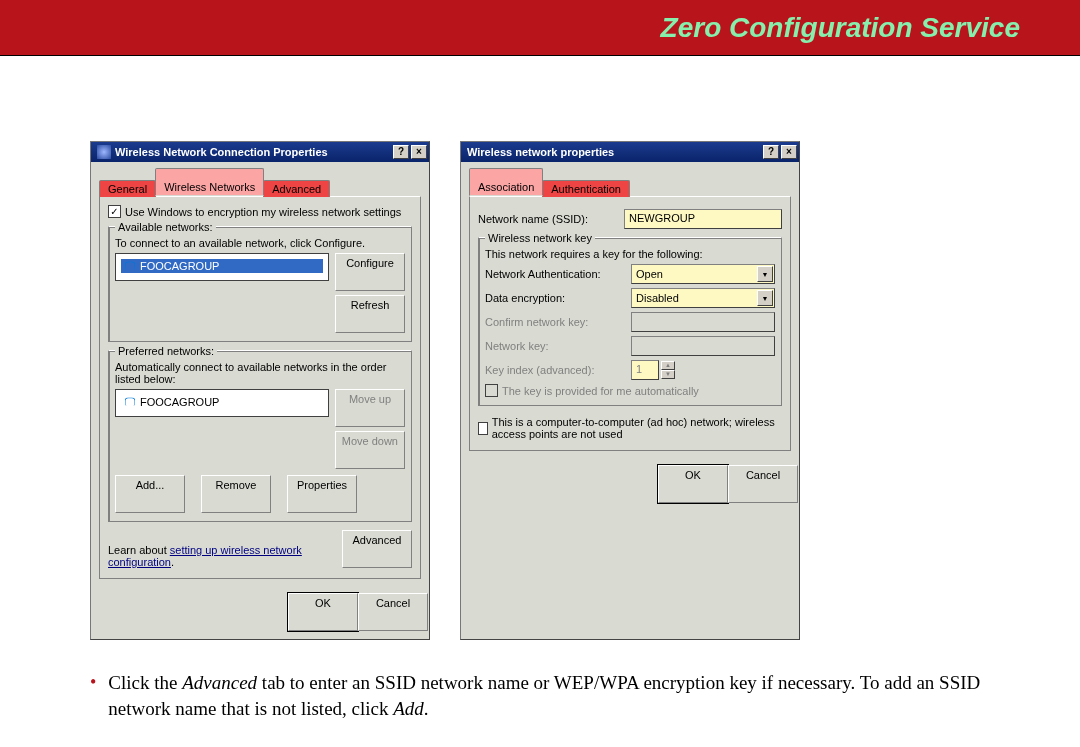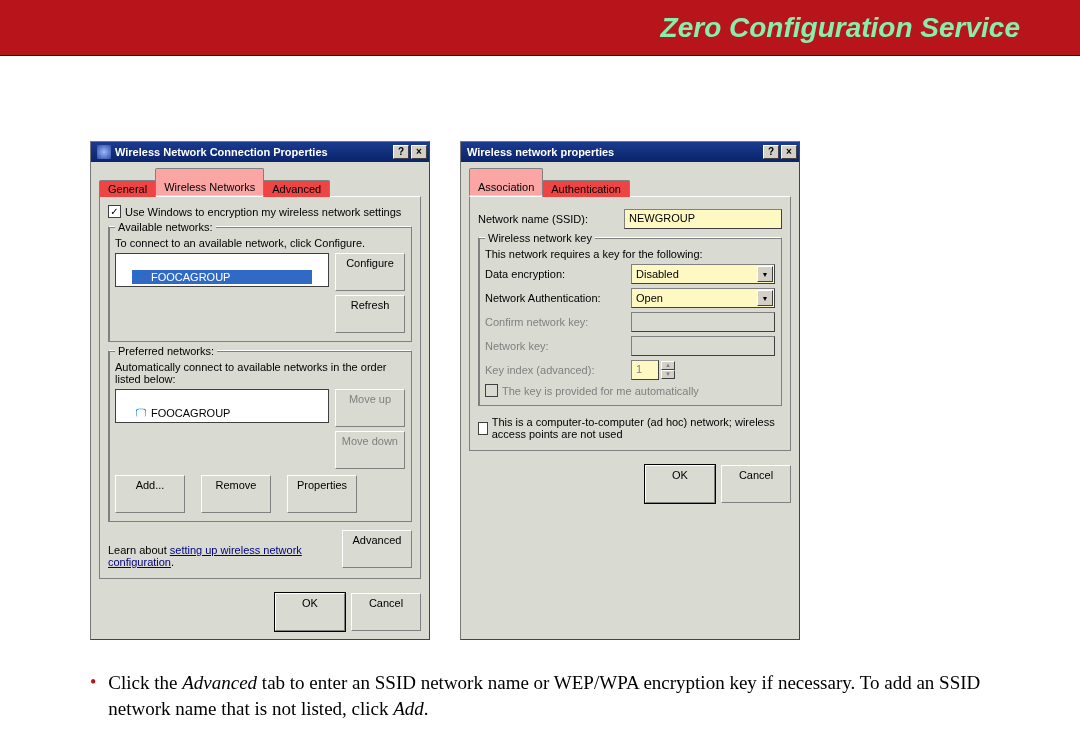--- a/index.html
+++ b/index.html
@@ -107,21 +107,21 @@
     border-top:1px solid #fff;
     box-shadow: inset 1px 1px 0 #808080;
     margin-top:8px; padding:6px 6px 8px 6px; position:relative;
   }
   .fieldset .legend {
     position:relative; top:-12px; background:#d9dbd2; display:inline-block; padding:0 3px; font-size:11px;
   }
   .plain { font-size:11px; }
   .listbox {
     height:28px; border:1px solid #404040; background:#fff; width:100%;
-    display:block; padding:16px;
+    display:block; padding:5px;
   }
   .list-row {
     display:flex; align-items:center; gap:4px; background:#316ac5; color:#fff;
     font-size:11px; padding:1px 3px;
   }
   .wifi-ico { width:12px; height:10px; display:inline-block; }
   .wifi-ico::before {
     content:""; display:block; width:10px; height:8px; border:1px solid #0078d7; border-radius:4px 4px 0 0;
     border-bottom:none; transform:scale(.9);
   }
@@ -150,21 +150,21 @@
     width:16px; height:16px; background:#d4d0c8; border:1px solid #404040;
     border-top-color:#fff; border-left-color:#fff; display:inline-flex;
     align-items:center; justify-content:center; font-size:7px;
     margin-right:-3px;
   }
   .ud { display:flex; align-items:center; gap:2px; }
   .spin { display:flex; flex-direction:column; }
   .spin .s { width:14px; height:9px; background:#d4d0c8; border:1px solid #404040;
     border-top-color:#fff; border-left-color:#fff; font-size:6px; line-height:6px; text-align:center; }
   .footer-btns {
-    display:flex; justify-content:flex-end; gap:6px; padding:6px 8px 8px;
+    display:flex; justify-content:flex-end; gap:0; padding:6px 1px 8px;
   }
   .btn.def { box-shadow: 0 0 0 1px #000; }
   .instr {
     font-family: "Book Antiqua", Georgia, serif;
     font-size: 19px;
     line-height:1.35;
     margin: 14px 0 0 0;
     display:flex; gap:12px;
   }
   .instr .bullet { color:#b8141c; font-size:18px; line-height:1.4; }
@@ -284,30 +284,30 @@
           <div class="form-row">
             <label>Network name (SSID):</label>
             <span class="input">NEWGROUP</span>
           </div>
 
           <div class="fieldset">
             <span class="legend">Wireless network key</span>
             <div class="plain" style="margin-top:-8px">This network requires a key for the following:</div>
 
             <div class="form-row">
+              <label>Network Authentication:</label>
+              <span class="combo">
+                <span>Open</span>
+                <span class="arrow">▼</span>
+              </span>
+            </div>
+            <div class="form-row">
               <label>Data encryption:</label>
               <span class="combo">
                 <span>Disabled</span>
-                <span class="arrow">▼</span>
-              </span>
-            </div>
-            <div class="form-row">
-              <label>Network Authentication:</label>
-              <span class="combo">
-                <span>Open</span>
                 <span class="arrow">▼</span>
               </span>
             </div>
 
             <div class="form-row disabled">
               <label>Confirm network key:</label>
               <span class="input" style="background:#d9dbd2"></span>
             </div>
             <div class="form-row disabled">
               <label>Network key:</label>

